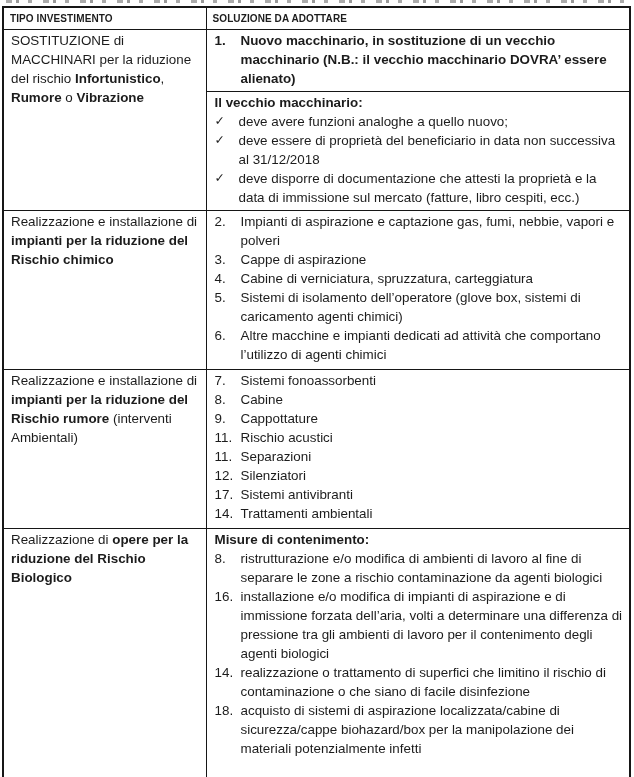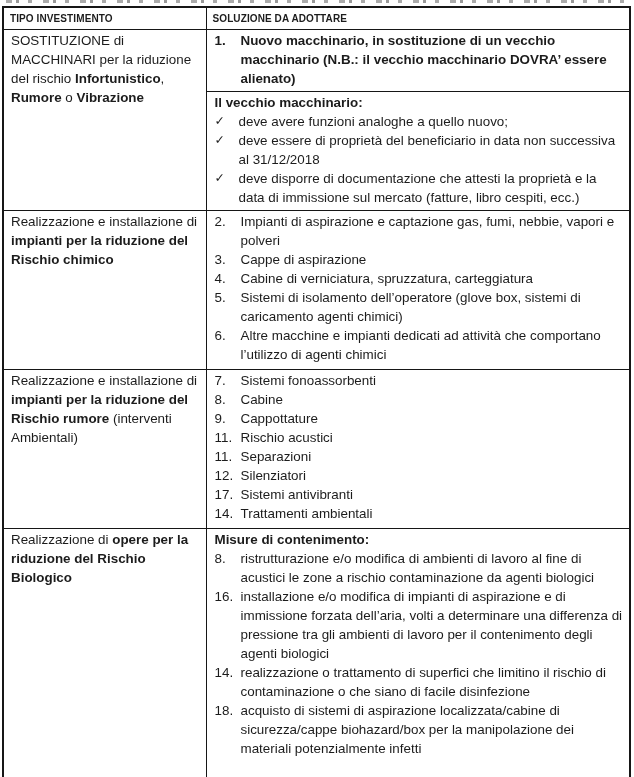--- a/index.html
+++ b/index.html
@@ -148,21 +148,21 @@
           </div>
         </td>
       </tr>
       <tr>
         <td class="cell-type"><span>Realizzazione di </span><span class="b ">opere per la riduzione del Rischio Biologico</span></td>
         <td class="cell-solution">
           <div class="block">
             <div class="block-title"><span class="b u">Misure di contenimento</span><span class="b ">:</span></div>
             <div class="li">
               <span class="marker">8.</span>
-              <span class="txt"><span>ristrutturazione e/o modifica di ambienti di lavoro al fine di acustici le zone a rischio contaminazione da agenti biologici</span></span>
+              <span class="txt"><span>ristrutturazione e/o modifica di ambienti di lavoro al fine di separare le zone a rischio contaminazione da agenti biologici</span></span>
             </div>
             <div class="li">
               <span class="marker">16.</span>
               <span class="txt"><span>installazione e/o modifica di impianti di aspirazione e di immissione forzata dell’aria, volti a determinare una differenza di pressione tra gli ambienti di lavoro per il contenimento degli agenti biologici</span></span>
             </div>
             <div class="li">
               <span class="marker">14.</span>
               <span class="txt"><span>realizzazione o trattamento di superfici che limitino il rischio di contaminazione o che siano di facile disinfezione</span></span>
             </div>
             <div class="li">

